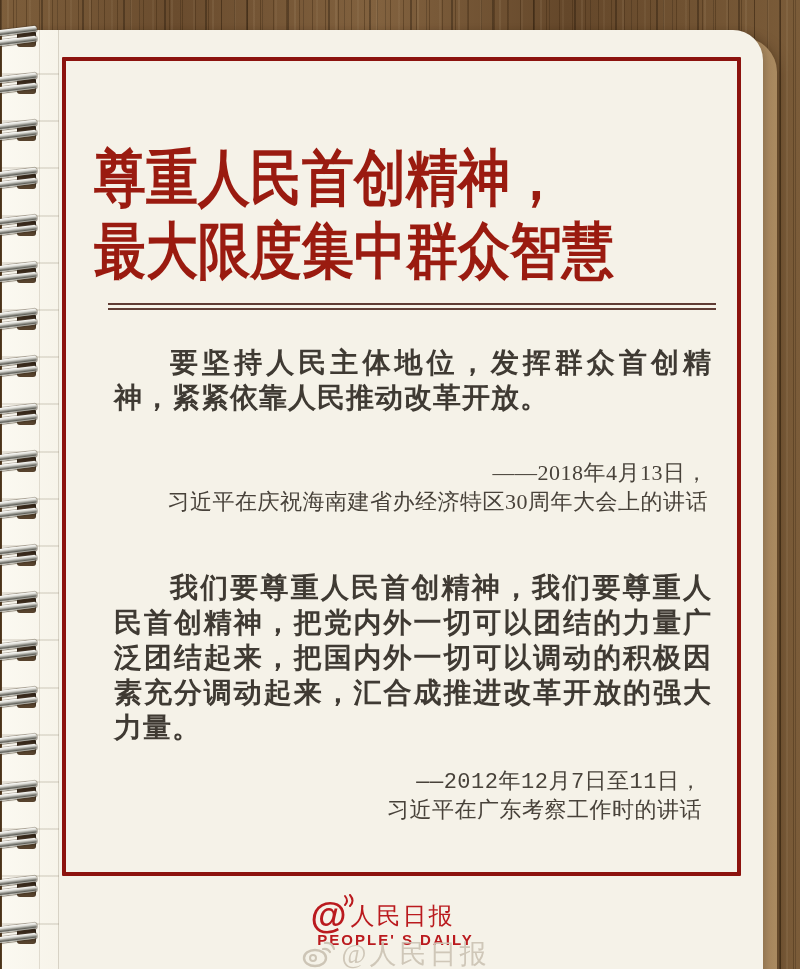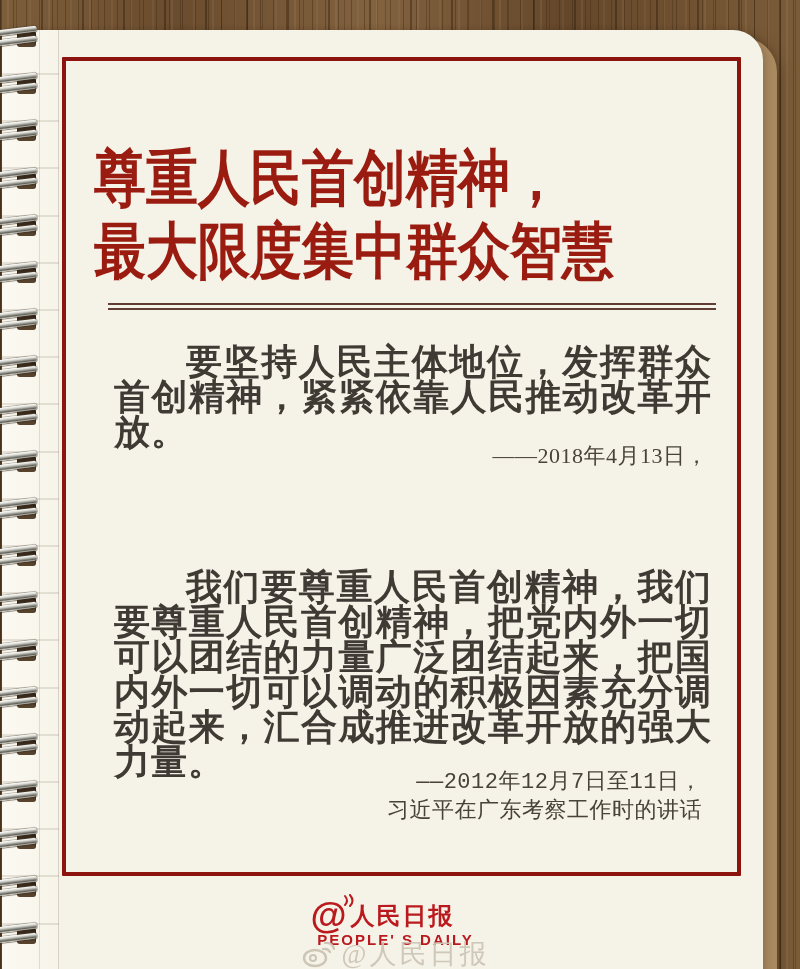--- a/index.html
+++ b/index.html
@@ -78,48 +78,48 @@
     letter-spacing:0px;white-space:nowrap;
   }
   
   #divider{
     position:absolute;left:108px;top:303px;width:608px;height:7px;
     box-sizing:border-box;
     border-top:2px solid #5f3c34;border-bottom:2px solid #5f3c34;
   }
   .quote{
     position:absolute;left:114px;width:598px;
-    font-size:36px;line-height:35px;font-weight:700;
+    font-size:28px;line-height:35px;font-weight:700;
     letter-spacing:1px;color:#3f3a33;
     text-align:justify;text-indent:2em;
   }
   #quote-1{top:345px;}
   #quote-2{top:570px;}
   .attribution{
     position:absolute;
     font-size:22px;line-height:29px;font-weight:400;
     color:#48423a;text-align:right;letter-spacing:0.5px;
   }
-  #attribution-1{top:441px;right:92px;width:560px;}
+  #attribution-1{top:458px;right:92px;width:560px;}
   #attribution-2{top:768px;right:98px;width:560px;font-family:Liberation Mono, monospace;}
   
   #logo{
     position:absolute;left:0;top:899px;width:765px;
     display:flex;flex-direction:column;align-items:center;
   }
   #logo-row{display:flex;align-items:flex-start;gap:4px;}
   #logo-at{
     position:relative;
     font-family:"Liberation Sans", sans-serif;
     font-weight:700;font-size:37px;line-height:34px;
     color:var(--logo-red,#ba1a1e);
   }
   #logo-at svg{position:absolute;top:-5px;right:-9px;}
   #logo-cn{
-    font-size:24px;line-height:28px;font-weight:700;
+    font-size:24px;line-height:28px;font-weight:400;
     color:var(--logo-red,#ba1a1e);letter-spacing:2px;margin-top:3px;
   }
   #logo-en{
     font-family:"Liberation Sans", sans-serif;
     font-size:15px;font-weight:700;letter-spacing:2px;
     color:var(--logo-red,#ba1a1e);margin-top:-2px;margin-left:26px;
   }
   #watermark{
     position:absolute;left:0;top:936px;width:790px;
     display:flex;align-items:center;justify-content:center;gap:7px;
@@ -248,20 +248,21 @@
     <div>尊重人民首创精神，</div>
     <div>最大限度集中群众智慧</div>
   </div>
 
   <div id="divider"></div>
 
   <div id="quote-1" class="quote">要坚持人民主体地位，发挥群众首创精神，紧紧依靠人民推动改革开放。</div>
 
   <div id="attribution-1" class="attribution">
     <div>——2018年4月13日，</div>
+    <div>习近平在庆祝海南建省办经济特区30周年大会上的讲话</div>
   </div>
 
   <div id="quote-2" class="quote">我们要尊重人民首创精神，我们要尊重人民首创精神，把党内外一切可以团结的力量广泛团结起来，把国内外一切可以调动的积极因素充分调动起来，汇合成推进改革开放的强大力量。</div>
 
   <div id="attribution-2" class="attribution">
     <div>——2012年12月7日至11日，</div>
     <div>习近平在广东考察工作时的讲话</div>
   </div>
 
   <div id="logo">

